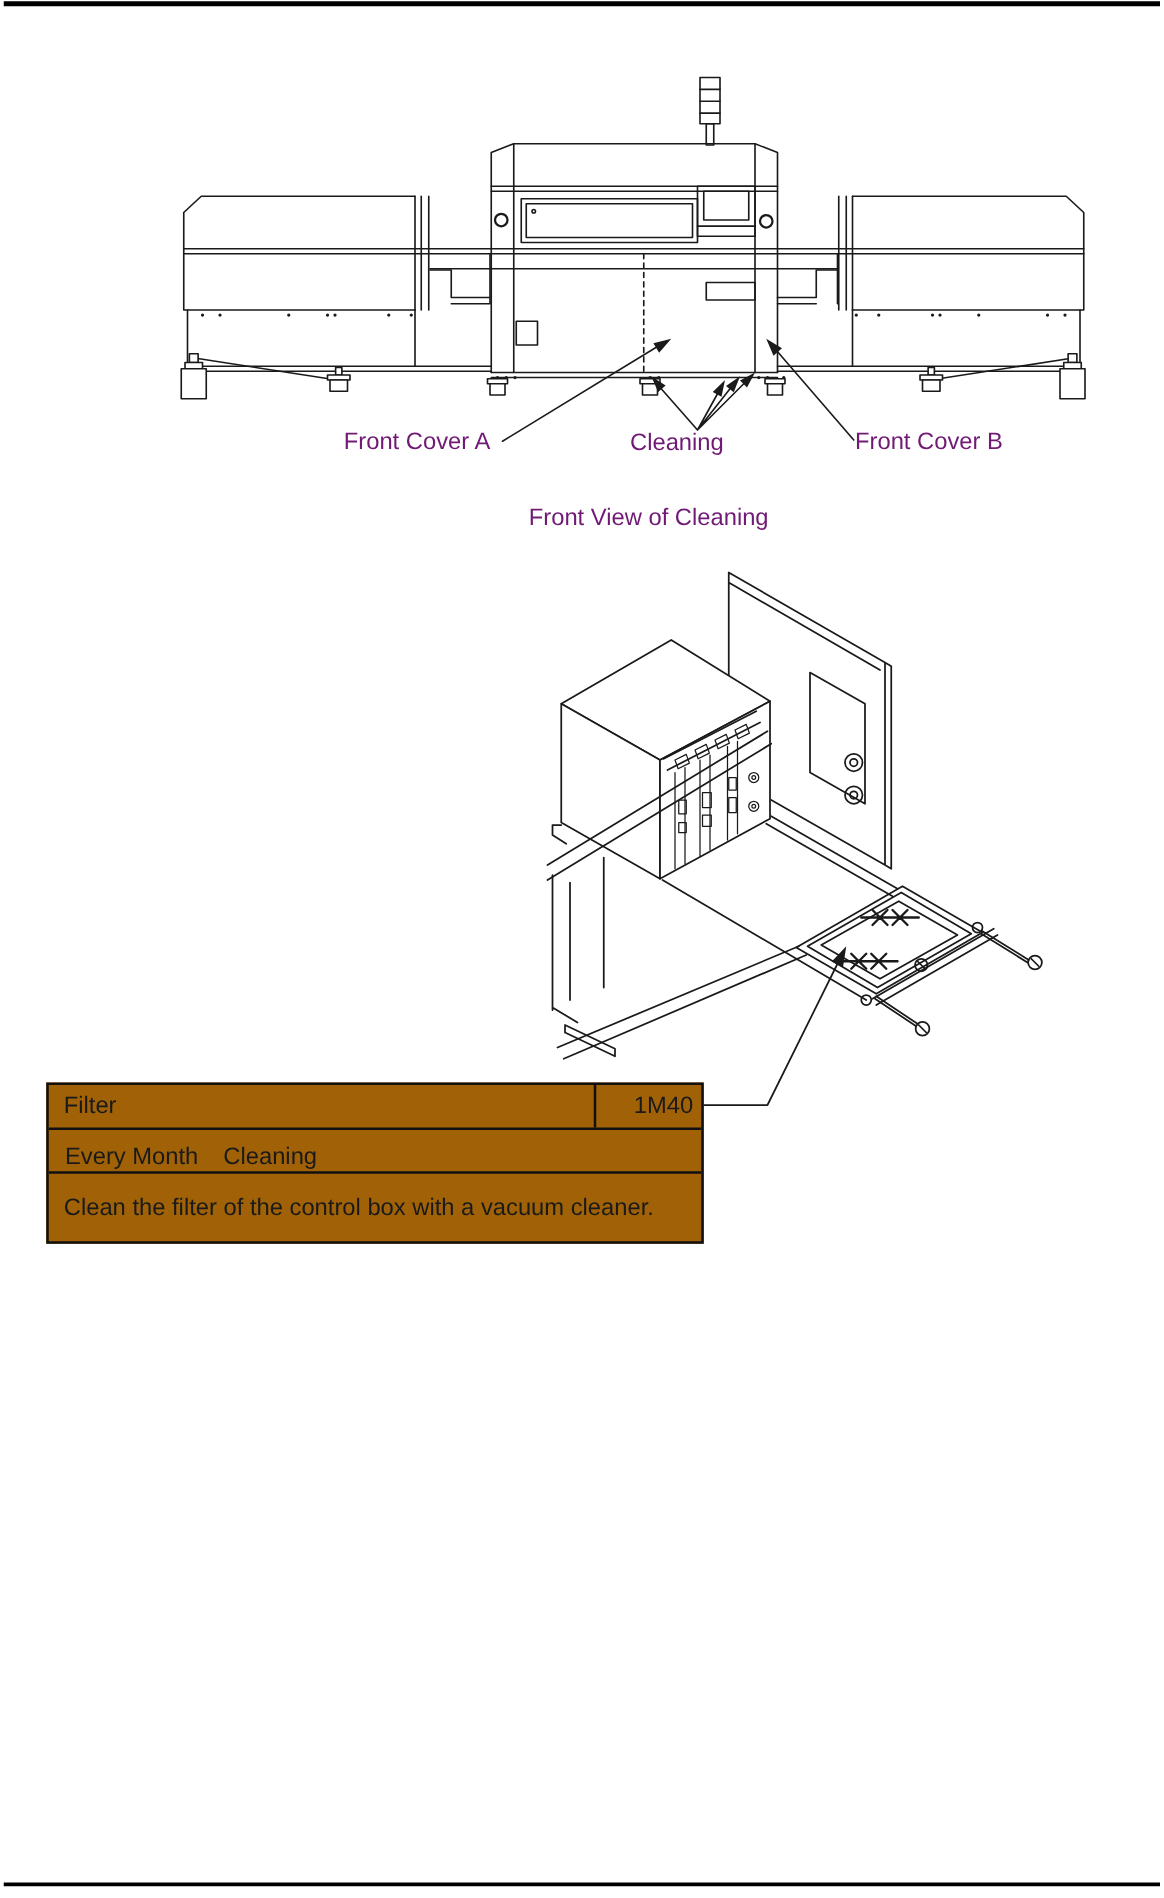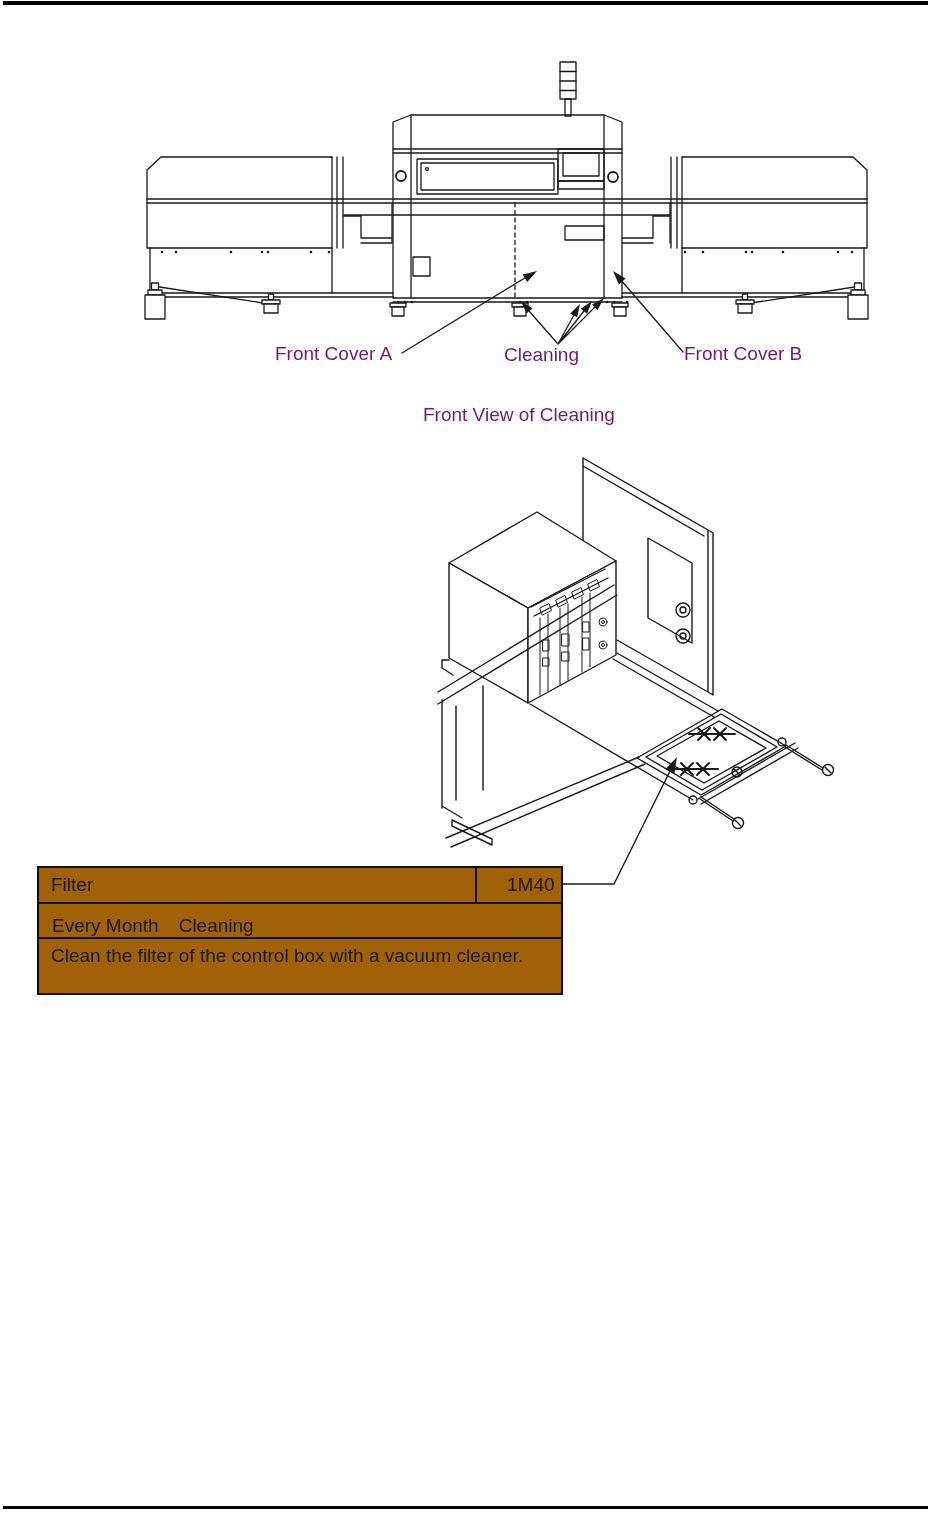--- a/index.html
+++ b/index.html
@@ -17,21 +17,21 @@
     position:absolute;left:37px;top:866px;width:526px;height:129px;
     border:2px solid #111;box-sizing:border-box;background:#a16207;font-size:19px;
   }
   .m-row1{display:flex;height:36px;border-bottom:2px solid #111;box-sizing:border-box;}
   .m-cell-item{flex:1;display:flex;align-items:center;padding-left:12px;box-sizing:border-box;}
   .m-cell-code{width:86px;border-left:2px solid #111;display:flex;align-items:center;
     padding-left:30px;box-sizing:border-box;}
   .m-row2{display:flex;align-items:flex-end;height:35px;border-bottom:2px solid #111;
     box-sizing:border-box;padding-left:13px;}
   .m-row2 .task{margin-left:20px;}
-  .m-row3{padding:5px 8px 0 12px;line-height:24px;}
+  .m-row3{padding:16px 8px 0 12px;line-height:24px;}
 </style>
 </head>
 <body>
 
 <div class="page">
 
   <div class="top-rule"></div>
 
   <svg class="art" width="931" height="1518" viewBox="0 0 931 1518">
 

